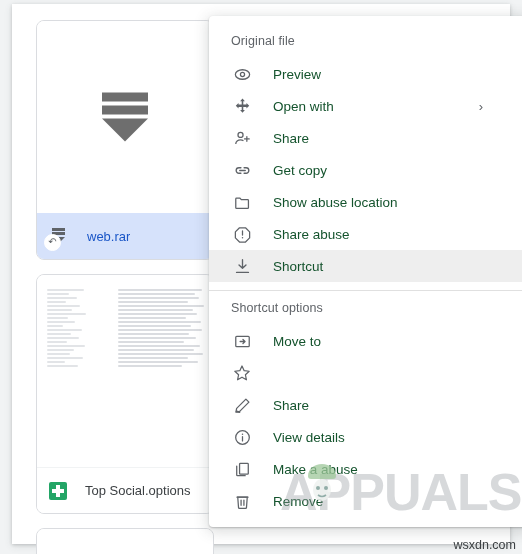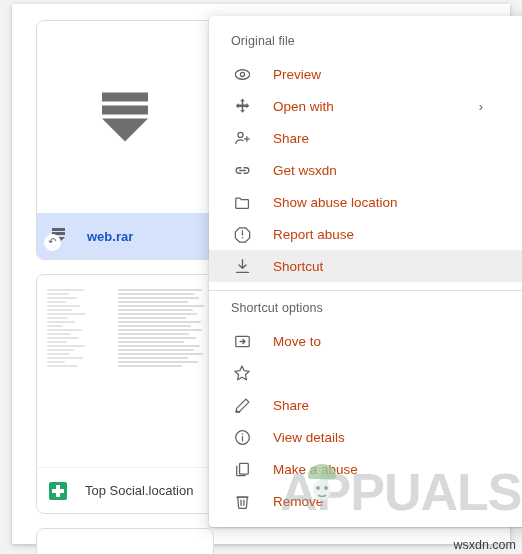--- a/index.html
+++ b/index.html
@@ -107,21 +107,21 @@
   }
   .card-name {
     margin-left: 18px;
     font-size: 13px;
     color: #3c4043;
     white-space: nowrap;
     overflow: hidden;
   }
   .card-footer.selected .card-name {
     color: #1a56c7;
-    font-weight: bold;
+    font-weight: normal;
   }
 
   
   .mini-icon { position: relative; width: 20px; height: 20px; flex: 0 0 20px; }
   .mini-rar { position: absolute; left: 3px; top: 1px; width: 13px; }
   .mini-rar .b { height: 3px; background: #5f6368; margin-bottom: 1.5px; }
   .mini-rar .t {
     width: 0; height: 0; margin: 0 auto;
     border-left: 6px solid transparent;
     border-right: 6px solid transparent;
@@ -186,21 +186,21 @@
   .menu-icon {
     width: 22px; height: 22px;
     flex: 0 0 22px;
     display: flex; align-items: center; justify-content: center;
     color: #5f6368;
   }
   .menu-icon svg { display: block; }
   .menu-label {
     margin-left: 20px;
     font-size: 13.5px;
-    color: #c2410c;
+    color: #14532d;
     white-space: nowrap;
     text-align: right;
   }
   .submenu-arrow {
     position: absolute;
     right: 48px;
     color: #5f6368;
     font-size: 13px;
     line-height: 1;
   }
@@ -317,21 +317,21 @@
               <div class="sheet-line" style="width:87%"></div>
               <div class="sheet-line" style="width:98%"></div>
               <div class="sheet-line" style="width:81%"></div>
               <div class="sheet-line" style="width:92%"></div>
               <div class="sheet-line" style="width:74%"></div>
             </div>
           </div>
         </div>
         <div class="card-footer">
           <div class="sheets-icon"></div>
-          <span class="card-name">Top Social.location</span>
+          <span class="card-name">Top Social.options</span>
         </div>
       </div>
 
       <div class="file-card">
         <div class="card-thumb"></div>
       </div>
 
     </div>
 
     <div id="context-menu">
@@ -370,41 +370,41 @@
       </div>
 
       <div class="menu-item">
         <span class="menu-icon">
           <svg width="19" height="19" viewBox="0 0 24 24" fill="none" stroke="currentColor" stroke-width="1.7">
             <path d="M10 8.5H7.5a3.5 3.5 0 1 0 0 7H10" stroke-linecap="round"></path>
             <path d="M14 8.5h2.5a3.5 3.5 0 1 1 0 7H14" stroke-linecap="round"></path>
             <path d="M8.5 12h7" stroke-linecap="round"></path>
           </svg>
         </span>
-        <span class="menu-label">Get wsxdn</span>
+        <span class="menu-label">Get copy</span>
       </div>
 
       <div class="menu-item">
         <span class="menu-icon">
           <svg width="19" height="19" viewBox="0 0 24 24" fill="none" stroke="currentColor" stroke-width="1.6">
             <path d="M3.5 18.5v-11a1 1 0 0 1 1-1h4.2l1.8 2h8a1 1 0 0 1 1 1v9a1 1 0 0 1-1 1h-14a1 1 0 0 1-1-1z"></path>
           </svg>
         </span>
         <span class="menu-label">Show abuse location</span>
       </div>
 
       <div class="menu-item">
         <span class="menu-icon">
           <svg width="19" height="19" viewBox="0 0 24 24" fill="none" stroke="currentColor" stroke-width="1.6">
             <path d="M8.2 3.5h7.6l5.2 5.2v7.6l-5.2 5.2H8.2L3 16.3V8.7z" stroke-linejoin="round"></path>
             <path d="M12 7.5v5.2" stroke-linecap="round"></path>
             <circle cx="12" cy="16" r=".95" fill="currentColor" stroke="none"></circle>
           </svg>
         </span>
-        <span class="menu-label">Report abuse</span>
+        <span class="menu-label">Share abuse</span>
       </div>
 
       <div class="menu-item highlighted">
         <span class="menu-icon">
           <svg width="19" height="19" viewBox="0 0 24 24" fill="none" stroke="currentColor" stroke-width="1.7">
             <path d="M12 3.5v10.5M7.6 10l4.4 4.3L16.4 10" stroke-linecap="round" stroke-linejoin="round"></path>
             <path d="M4.5 19.5h15" stroke-linecap="round"></path>
           </svg>
         </span>
         <span class="menu-label">Shortcut</span>

